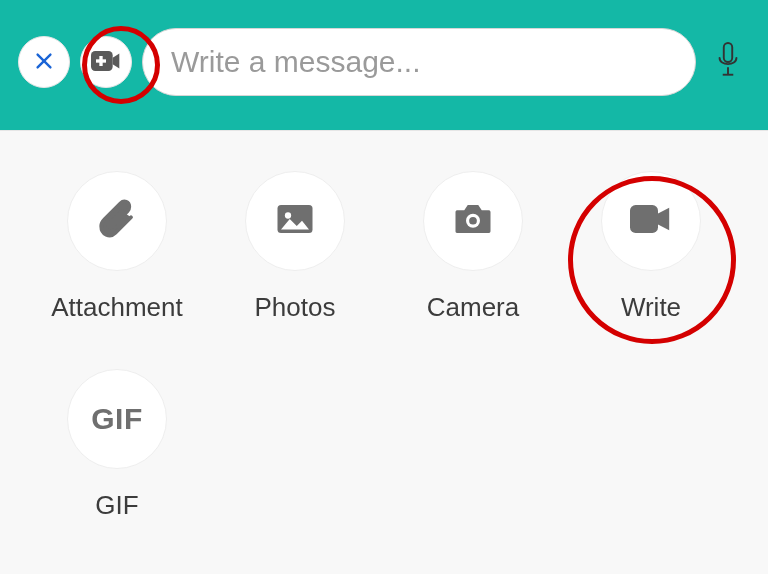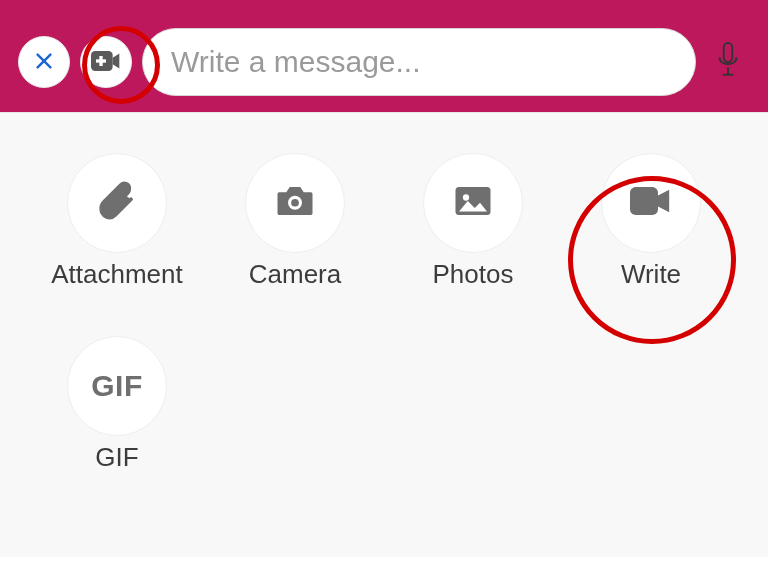--- a/index.html
+++ b/index.html
@@ -7,23 +7,23 @@
     width: 768px;
     height: 574px;
     font-family: -apple-system, BlinkMacSystemFont, "Helvetica Neue", Arial, sans-serif;
     background: #ffffff;
     overflow: hidden;
   }
 
   .compose-bar {
     display: flex;
     align-items: center;
-    padding: 28px 18px 16px 18px;
+    padding: 28px 18px 34px 18px;
     gap: 10px;
-    background: #be185d;
+    background: #14b8a6;
     border-bottom: 1px solid #e6e6e6;
   }
 
   .round-btn {
     width: 52px;
     height: 52px;
     border-radius: 50%;
     border: 1px solid #e6e6e6;
     background: #ffffff;
     display: flex;
@@ -91,21 +91,21 @@
     display: grid;
     grid-template-columns: repeat(4, 1fr);
     column-gap: 0;
     row-gap: 46px;
   }
 
   .attach-item {
     display: flex;
     flex-direction: column;
     align-items: center;
-    gap: 6px;
+    gap: 21px;
   }
 
   .attach-circle {
     width: 100px;
     height: 100px;
     border-radius: 50%;
     background: #ffffff;
     border: 1px solid #eeeeee;
     display: flex;
     align-items: center;
@@ -176,45 +176,45 @@
           </svg>
         </span>
       </div>
       <div class="attach-label">Attachment</div>
     </div>
 
     <div class="attach-item">
       <div class="attach-circle">
         <span>
           <svg viewBox="0 0 24 24">
+            <rect x="2" y="4" width="20" height="16" rx="2" fill="#6f6f6f"></rect>
+            <circle cx="8" cy="10" r="1.8" fill="#ffffff"></circle>
+            <path d="M4 18 L9 12 L13 16 L16 13 L20 18 Z" fill="#ffffff"></path>
+          </svg>
+        </span>
+      </div>
+      <div class="attach-label">Photos</div>
+    </div>
+
+    <div class="attach-item">
+      <div class="attach-circle">
+        <span>
+          <svg viewBox="0 0 24 24">
             <path d="M3 7 L7 7 L9 4 L15 4 L17 7 L21 7 C22 7 22 8 22 8 L22 19 C22 20 21 20 21 20 L3 20 C2 20 2 19 2 19 L2 8 C2 7 3 7 3 7 Z" fill="#6f6f6f"></path>
             <circle cx="12" cy="13" r="4" fill="#ffffff"></circle>
             <circle cx="12" cy="13" r="2.2" fill="#6f6f6f"></circle>
           </svg>
         </span>
       </div>
       <div class="attach-label">Camera</div>
     </div>
 
     <div class="attach-item">
       <div class="attach-circle">
         <span>
-          <svg viewBox="0 0 24 24">
-            <rect x="2" y="4" width="20" height="16" rx="2" fill="#6f6f6f"></rect>
-            <circle cx="8" cy="10" r="1.8" fill="#ffffff"></circle>
-            <path d="M4 18 L9 12 L13 16 L16 13 L20 18 Z" fill="#ffffff"></path>
-          </svg>
-        </span>
-      </div>
-      <div class="attach-label">Photos</div>
-    </div>
-
-    <div class="attach-item">
-      <div class="attach-circle">
-        <span>
           <svg viewBox="0 0 30 20">
             <rect x="0" y="0" width="20" height="20" rx="4" fill="#6f6f6f"></rect>
             <path d="M20 6 L28 2 L28 18 L20 14 Z" fill="#6f6f6f"></path>
           </svg>
         </span>
       </div>
       <div class="attach-label">Write</div>
     </div>
 
     <div class="attach-item">

